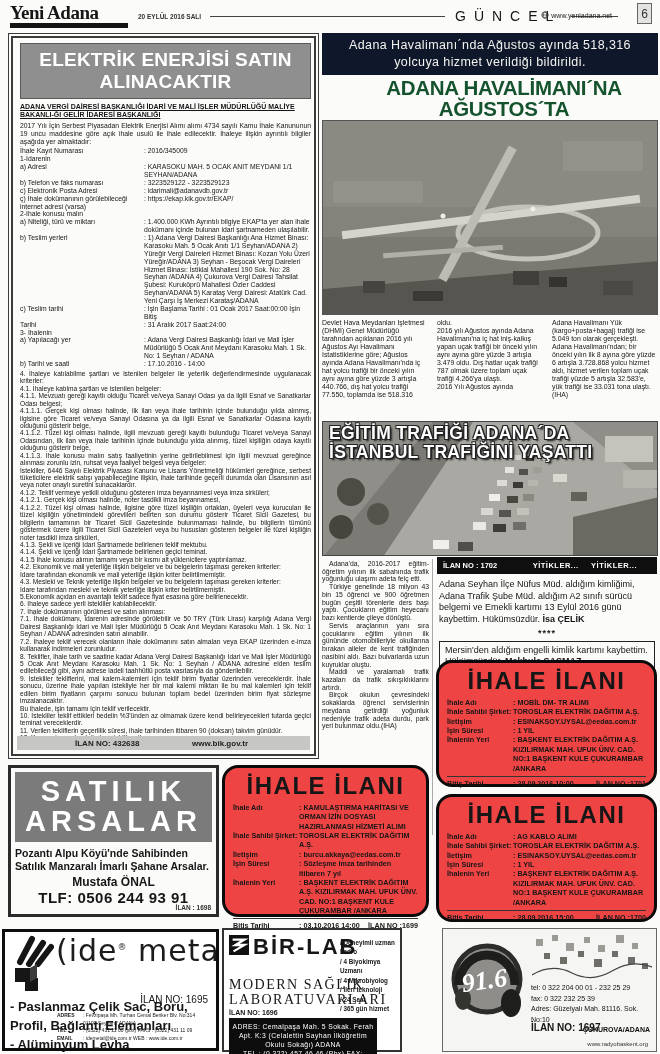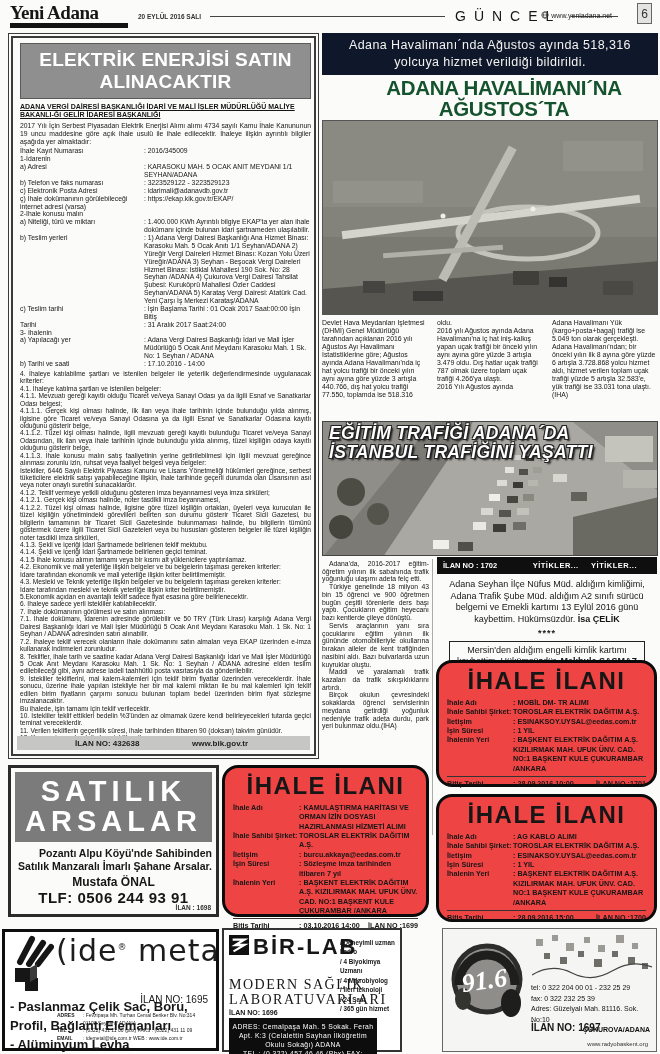--- a/index.html
+++ b/index.html
@@ -34,50 +34,50 @@
 
   
   .kicker{position:absolute;left:322px;top:33px;width:336px;height:42px;background:#0f172a;color:#f3f3f0;display:flex;align-items:center;justify-content:center;text-align:center;font-size:12.5px;line-height:1.35;letter-spacing:.4px;padding:0 8px;}
   .headline{position:absolute;left:336px;top:77px;width:336px;text-align:center;font-size:20.5px;font-weight:800;line-height:1.03;letter-spacing:-.3px;color:#14532d;}
   .airphoto{position:absolute;left:322px;top:120px;width:336px;height:195px;border:1px solid #555;overflow:hidden;background:#77766f;}
   .aircols{position:absolute;left:322px;top:319px;width:336px;height:98px;display:flex;gap:9px;font-size:6.9px;line-height:1.16;overflow:hidden;}
   .aircol{flex:1;white-space:pre-line;text-align:left;}
 
   
   .trafficphoto{position:absolute;left:322px;top:421px;width:336px;height:135px;border:1px solid #444;overflow:hidden;background:#8e8d88;}
-  .tphl{position:absolute;left:6px;top:2px;font-size:17.5px;font-weight:800;color:#fff;line-height:1.1;letter-spacing:.3px;text-shadow:1px 1px 0 #222,-1px -1px 0 #222,1px -1px 0 #222,-1px 1px 0 #222,2px 2px 2px #111;font-style:italic;}
+  .tphl{position:absolute;left:6px;top:2px;font-size:17.5px;font-weight:800;color:#fff;line-height:1.1;letter-spacing:.3px;text-shadow:1px 1px 0 #222,-1px -1px 0 #222,1px -1px 0 #222,-1px 1px 0 #222,2px 2px 2px #111;}
   .traffictext{position:absolute;left:322px;top:560px;width:107px;height:276px;font-size:6.8px;line-height:1.14;overflow:hidden;text-align:justify;}
   .traffictext p{margin:0;text-indent:7px;}
   .vrule{position:absolute;left:432px;top:559px;height:276px;border-left:1px solid #aaa;}
 
   
   .yitik{position:absolute;left:437px;top:557px;width:220px;}
   .ybar{background:#0f0f0f;color:#fff;font-size:7.5px;font-weight:bold;display:flex;align-items:center;padding:4px 6px;}
   .ybar .ytitle{margin-left:auto;margin-right:14px;word-spacing:10px;letter-spacing:.5px;}
-  .ynotice{font-size:9px;line-height:1.3;text-align:center;margin:5px 12px 2px;}
+  .ynotice{font-size:9px;line-height:1.3;margin:5px 2px 2px;}
   .ysep{text-align:center;font-size:9px;font-weight:bold;letter-spacing:1px;margin:0;}
   .yboxed{border:1px solid #222;padding:3px 5px;margin-top:3px;}
 
   
   .ibox{position:absolute;border:3px solid #0b0b0b;border-radius:16px;background:#ef4444;padding:3px 8px 4px;}
   .ibox-title{font-size:24px;font-weight:800;text-align:center;letter-spacing:1.5px;margin:1px 0 3px;}
   .irow{display:flex;font-size:7.2px;font-weight:bold;line-height:1.3;}
   .ilabel{width:66px;flex:none;}
   .ivalue{flex:1;}
   .ifoot{display:flex;font-size:7.2px;font-weight:bold;margin-top:3px;border-top:1px solid #333;padding-top:2px;}
   .ifoot .ilanno{margin-left:auto;}
   .ibox-a{left:436px;top:660px;width:221px;height:127px;}
   .ibox-b{left:222px;top:765px;width:207px;height:152px;}
   .ibox-c{left:436px;top:794px;width:221px;height:128px;}
 
   
   .satilik{position:absolute;left:8px;top:765px;width:211px;height:152px;border:2px solid #2b2b2b;padding:0;}
   .satilik-in{border:1px solid #2b2b2b;height:100%;padding:4px;position:relative;}
   .sat-title{background:#7b7b7b;color:#fff;font-weight:800;font-size:29px;line-height:1.02;text-align:center;letter-spacing:5px;padding:5px 0 6px;}
-  .sat-body{font-size:10.5px;font-weight:bold;text-align:right;line-height:1.25;margin-top:5px;}
+  .sat-body{font-size:10.5px;font-weight:bold;text-align:left;line-height:1.25;margin-top:5px;}
   .sat-name{font-size:12px;font-weight:800;text-align:center;margin-top:2px;}
   .sat-phone{font-size:15px;font-weight:800;text-align:center;letter-spacing:.5px;}
   .sat-ilan{position:absolute;right:5px;bottom:3px;font-size:6.5px;font-weight:bold;color:#333;}
 
   
   .idemetal{position:absolute;left:2px;top:929px;width:217px;height:122px;border:3px solid #0e0e0e;background:#fff;padding:2px 5px;}
   .ide-logo-row{display:flex;align-items:flex-start;}
   .ide-art{flex:none;margin-right:2px;}
   .ide-word{font-family:"DejaVu Sans",sans-serif;font-size:30px;letter-spacing:1px;color:#1c1c1c;line-height:1;margin-top:2px;white-space:nowrap;}
   .ide-word sup{font-size:9px;}

